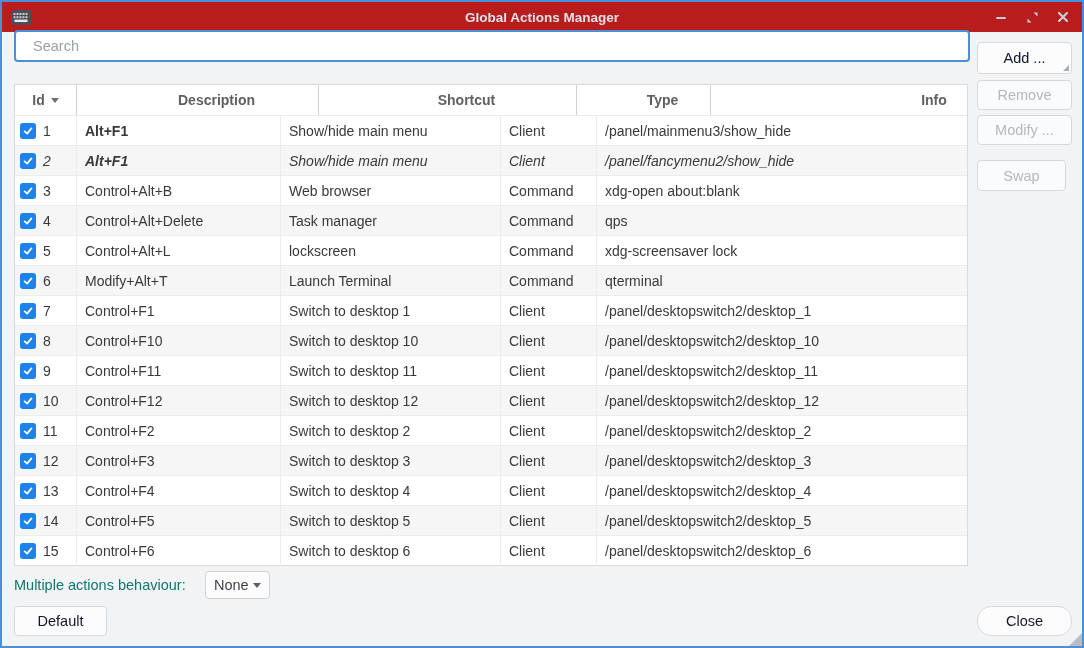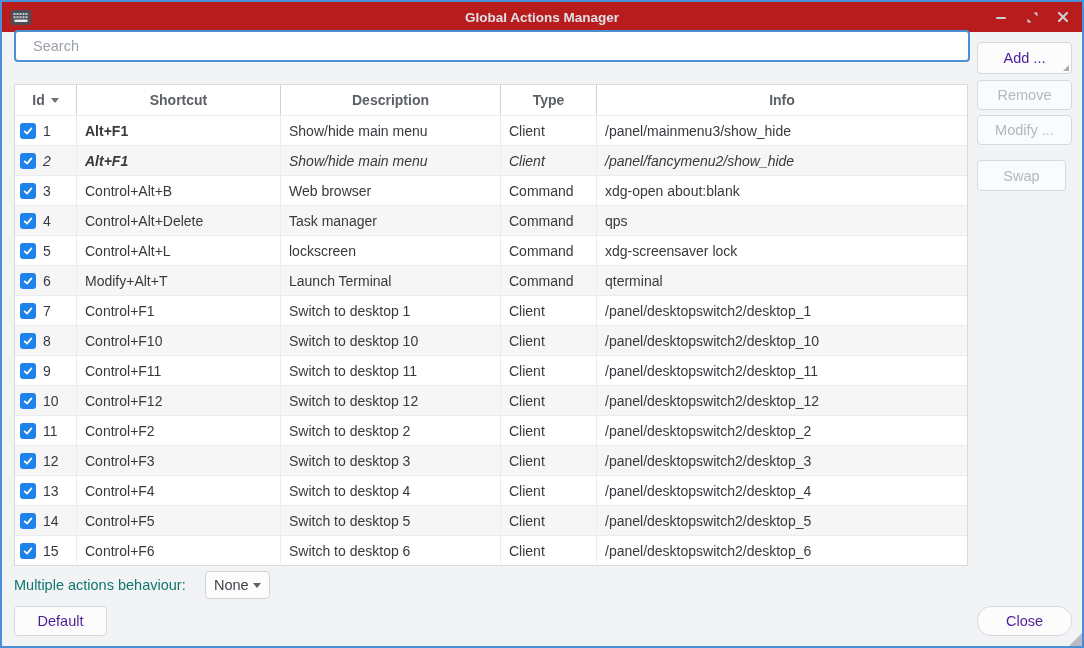--- a/index.html
+++ b/index.html
@@ -35,42 +35,42 @@
     border: 2px solid #4a90d2; border-radius: 4px; background: #fff;
     font-family: "Liberation Sans", sans-serif; font-size: 14.5px; color: #737373;
     padding: 0 17px; outline: none;
   }
   .search-input::placeholder { color: #9ba1a9; }
 
   
   .btn {
     position: absolute; background: #fcfcfd; border: 1px solid #d5d9de;
     border-radius: 4px; font-family: "Liberation Sans", sans-serif;
-    font-size: 14.5px; color: #4c1d95; text-align: center; cursor: pointer;
+    font-size: 14.5px; color: #0f172a; text-align: center; cursor: pointer;
   }
   .btn.is-disabled { color: #b3b8bf; cursor: default; background: #fafbfc; }
   .btn-add    { left: 975px; top: 40px;  width: 95px; height: 32px; }
   .btn-remove { left: 975px; top: 78px;  width: 95px; height: 30px; }
   .btn-modify { left: 975px; top: 113px; width: 95px; height: 30px; }
   .btn-swap   { left: 975px; top: 158px; width: 89px; height: 31px; }
   .menu-corner {
     position: absolute; right: 2px; bottom: 2px; width: 0; height: 0;
     border-left: 6px solid transparent; border-bottom: 6px solid #a9adb3;
   }
 
   
   .table {
     position: absolute; left: 12px; top: 82px; width: 954px; height: 482px;
     background: #fff; border: 1px solid #d9dadd;
   }
   .trow, .thead {
     display: grid; grid-template-columns: 62px 204px 220px 96px 370px;
     height: 30px; align-items: center;
   }
-  .thead { background: #fff; }
+  .thead { background: #fff; gap: 38px; }
   .hcell {
     font-weight: bold; color: #5d6166; font-size: 14px; text-align: center;
     height: 30px; display: flex; align-items: center; justify-content: center;
     gap: 6px; border-right: 1px solid #cfd1d4; cursor: pointer;
   }
   .hcell:last-child { border-right: none; }
   .sort-arrow {
     width: 0; height: 0; border-left: 4px solid transparent;
     border-right: 4px solid transparent; border-top: 5px solid #6d7176;
     display: inline-block;
@@ -168,22 +168,22 @@
   <button class="btn btn-remove is-disabled">Remove</button>
   <button class="btn btn-modify is-disabled">Modify ...</button>
   <button class="btn btn-swap is-disabled">Swap</button>
 
   <div class="table">
     <div class="thead">
       <div class="hcell">
         <span>Id</span>
         <span class="sort-arrow"></span>
       </div>
+      <div class="hcell">Description</div>
       <div class="hcell">Shortcut</div>
-      <div class="hcell">Description</div>
       <div class="hcell">Type</div>
       <div class="hcell">Info</div>
     </div>
     <div>
         <div class="trow">
       <div class="cell c-id">
         <span class="checkbox">
           <svg width="12" height="12" viewBox="0 0 16 16">
                 <path d="M3.5 8.5 L6.8 11.5 L12.5 4.5" stroke="#ffffff" stroke-width="2.4" fill="none" stroke-linecap="round" stroke-linejoin="round"></path>
               </svg>

